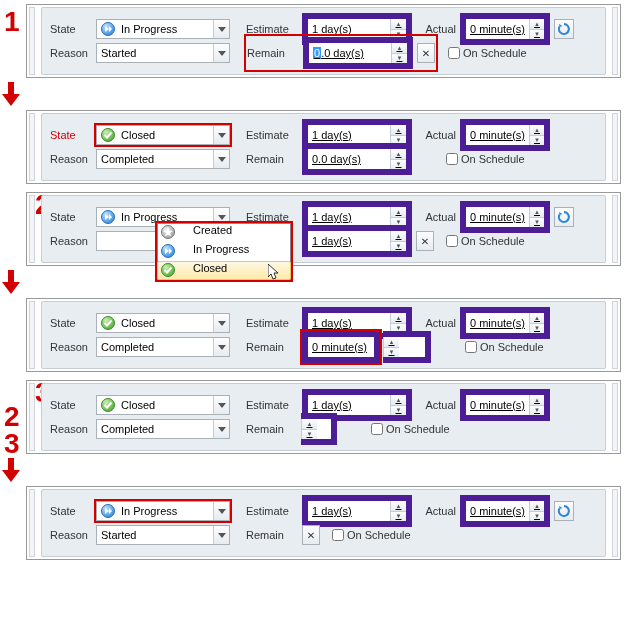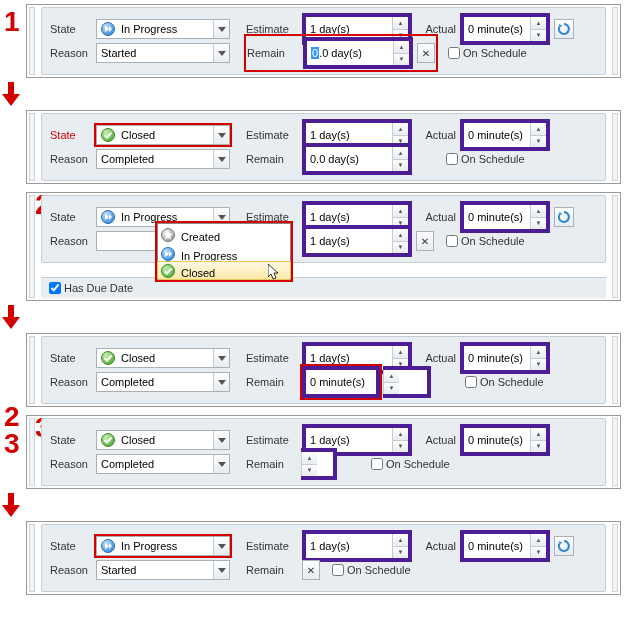--- a/index.html
+++ b/index.html
@@ -70,22 +70,23 @@
     border-left: 1px solid #c4cbd2;
     background: linear-gradient(#fdfdfe,#e7ecf1);
     display: flex;
     align-items: center;
     justify-content: center;
   }
   .spin {
     display: flex;
     align-items: center;
     background: #fff;
-    border: 4px solid #4c1d95;
+    border: 6px solid #4c1d95;
     height: 32px;
+    text-decoration: underline;
   }
   .spin .txt {
     flex: 1;
     padding: 0 4px;
     white-space: nowrap;
   }
   .spin .btns {
     width: 16px;
     height: 100%;
     border-left: 1px solid #c4cbd2;
@@ -134,24 +135,24 @@
   .dropdown {
     position: absolute;
     left: 115px;
     top: 27px;
     width: 134px;
     background: #fff;
     border: 1px solid #888;
     z-index: 10;
   }
   .dropdown .item {
-    display: flex; align-items: flex-end;
+    display: flex; align-items: flex-start;
     height: 19px;
     padding: 0 2px;
-    gap: 5px;
+    gap: 17px;
   }
   .dropdown .item.hover {
     background: linear-gradient(#fef8e3,#fde9a8);
     border: 1px solid #e7c95f;
     border-radius: 2px;
     margin: -1px;
     padding: 0 2px;
   }
   .dropdown .item .ico { width:16px; height:16px; display:flex; align-items:center; justify-content:center;}
   .hasdue {
@@ -472,26 +473,20 @@
                   </span>
                   <span>Closed</span>
                   <span style="position:absolute;right:22px;top:2px">
                     <svg width="14" height="18" viewBox="0 0 14 18" style="position:absolute">
                       <path d="M0 0 L0 13 L3 10 L5 15 L8 14 L6 9 L10 9 Z" fill="#fff" stroke="#000" stroke-width="0.8"></path>
                     </svg>
                   </span>
                 </div>
               </div>
             </div>
-            <div class="hasdue" style="margin-top:14px">
-              <label class="chk">
-                <input type="checkbox" checked="" style="">
-                <span>Has Due Date</span>
-              </label>
-            </div>
           </div>
         </div>
       </div>
       <div class="darrow">
         <svg width="22" height="24" viewBox="0 0 22 24">
           <path d="M8 0 L14 0 L14 12 L20 12 L11 24 L2 12 L8 12 Z" fill="#d40000"></path>
         </svg>
       </div>
       <div style="margin-left:22px">
         <div class="outer" style="position:relative">

